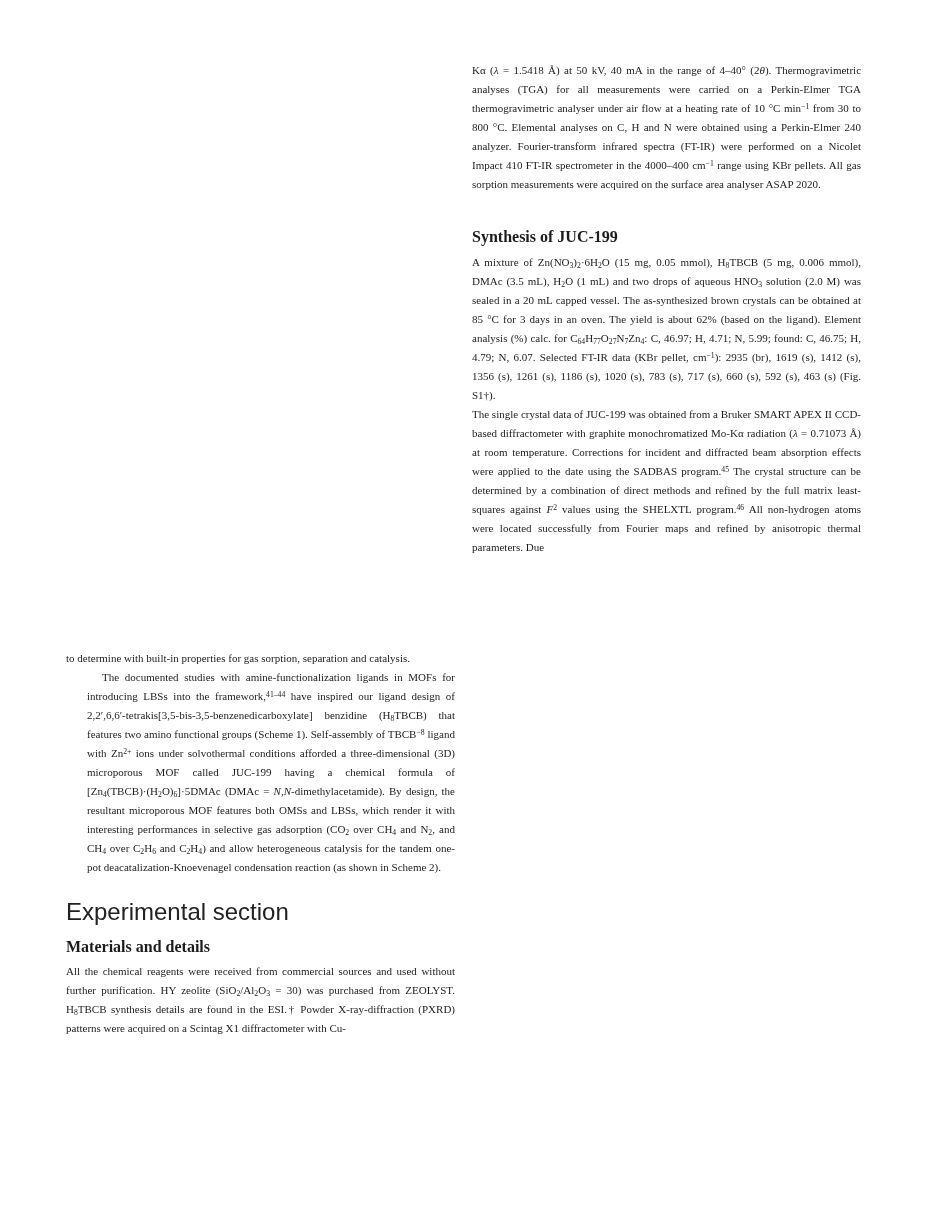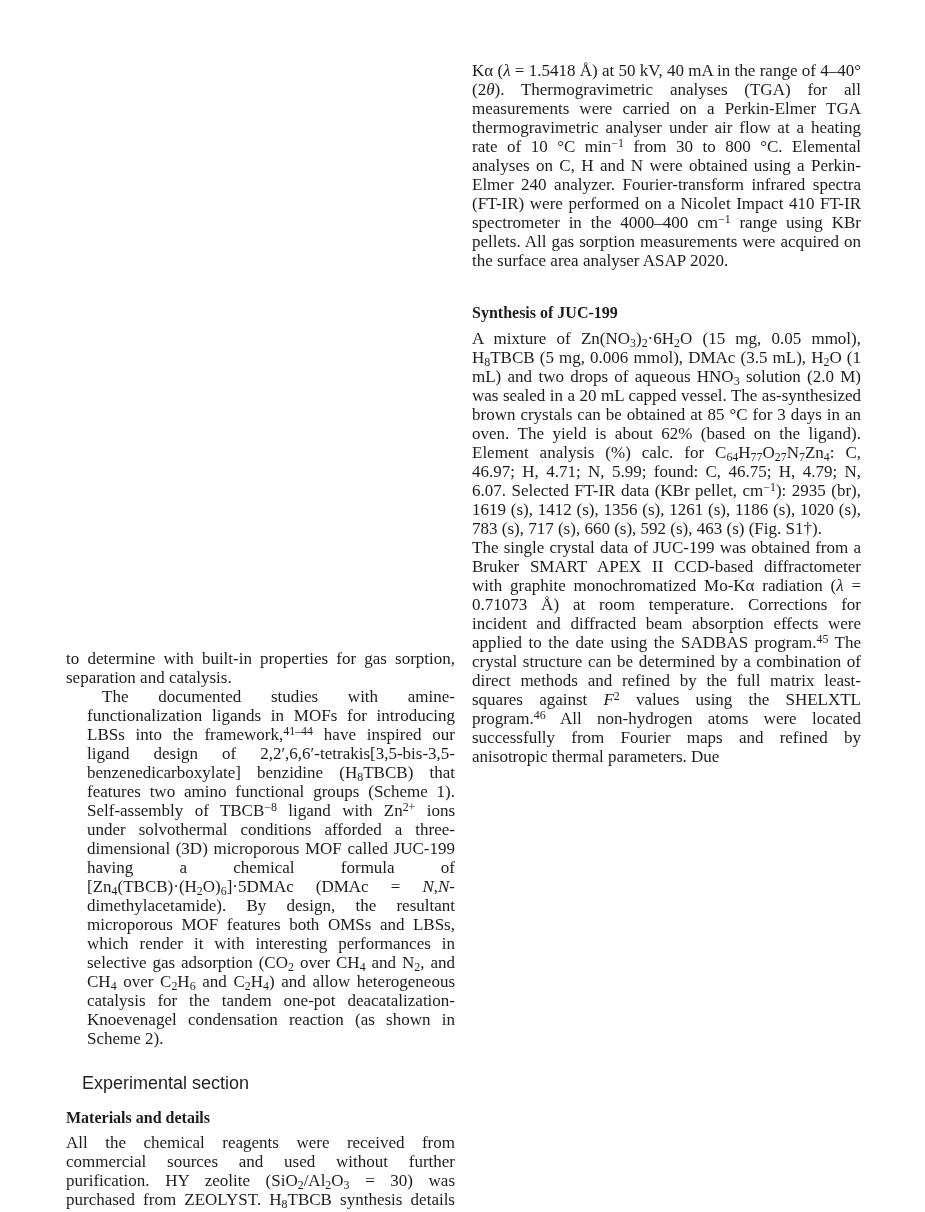--- a/index.html
+++ b/index.html
@@ -13,45 +13,44 @@
     overflow: hidden;
   }
   .column {
     position: absolute;
     width: 389px;
   }
   .col-left  { left: 66px;  top: 649px; }
   .col-right { left: 472px; top: 61px; }
 
   .body-text {
-    font-size: 17px;
+    font-size: 11px;
     line-height: 19px;
     text-align: justify;
   }
   .body-text.indent { text-indent: 15px; margin-left: 21px; }
 
   sup, sub {
     font-size: 0.7em;
     line-height: 0;
     position: relative;
     vertical-align: baseline;
   }
   sup { top: -0.45em; }
   sub { top: 0.28em; }
 
   .section-heading {
     font-family: "Liberation Sans", sans-serif;
     font-weight: normal;
-    font-size: 18px;
+    font-size: 24px;
     line-height: 24px;
     color: #222222;
     margin-top: 23px;
     margin-bottom: 13px;
     text-align: left;
-    margin-left: 16px;
   }
   .run-heading {
     font-size: 16px;
     line-height: 19px;
     font-weight: bold;
     text-align: left;
     margin-bottom: 6px;
   }
   .col-right .run-heading { margin-top: 33px; margin-bottom: 7px; }
 </style>

